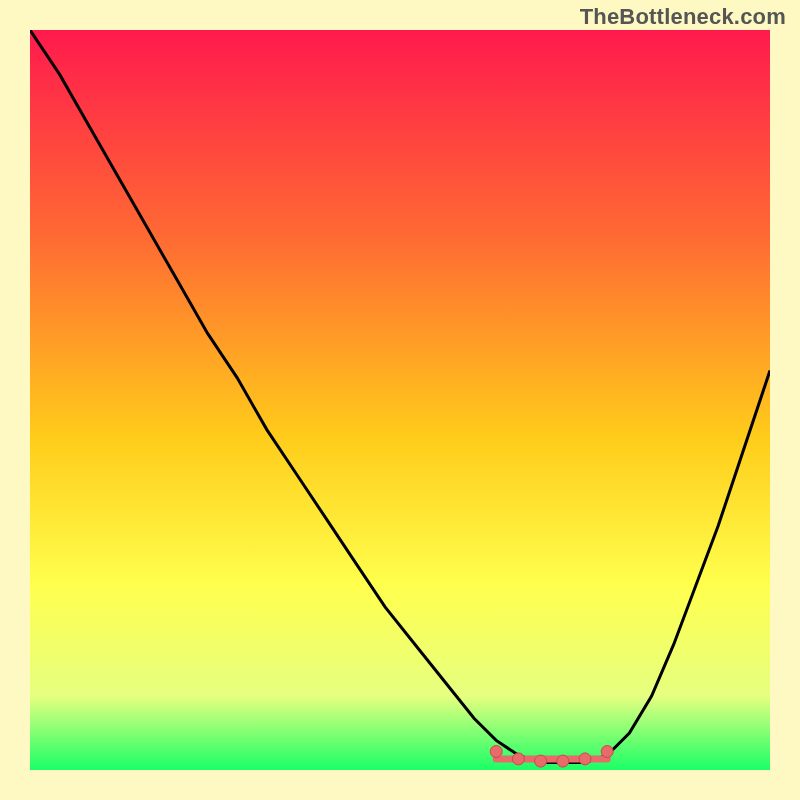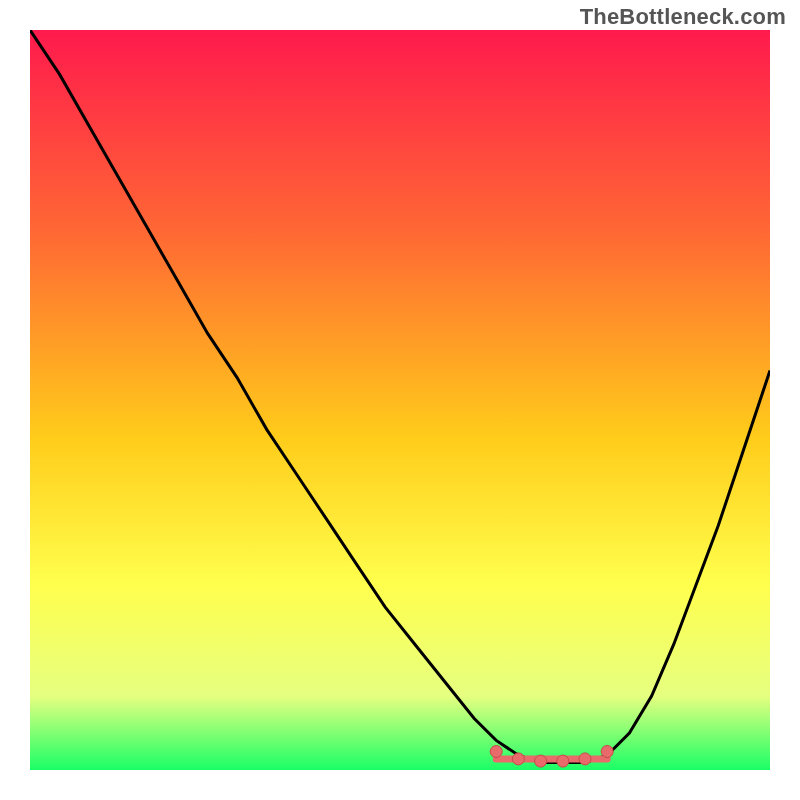--- a/index.html
+++ b/index.html
@@ -8,21 +8,21 @@
     width: 800px;
     height: 800px;
     background: #000;
     overflow: hidden;
     font-family: Arial, Helvetica, sans-serif;
   }
   .frame {
     position: relative;
     width: 800px;
     height: 800px;
-    background: #ffffff;
+    background: #fef9c3;
   }
   .watermark {
     position: absolute;
     top: 4px;
     right: 14px;
     color: #555;
     font-size: 22px;
     font-weight: bold;
     letter-spacing: 0.2px;
     z-index: 5;

